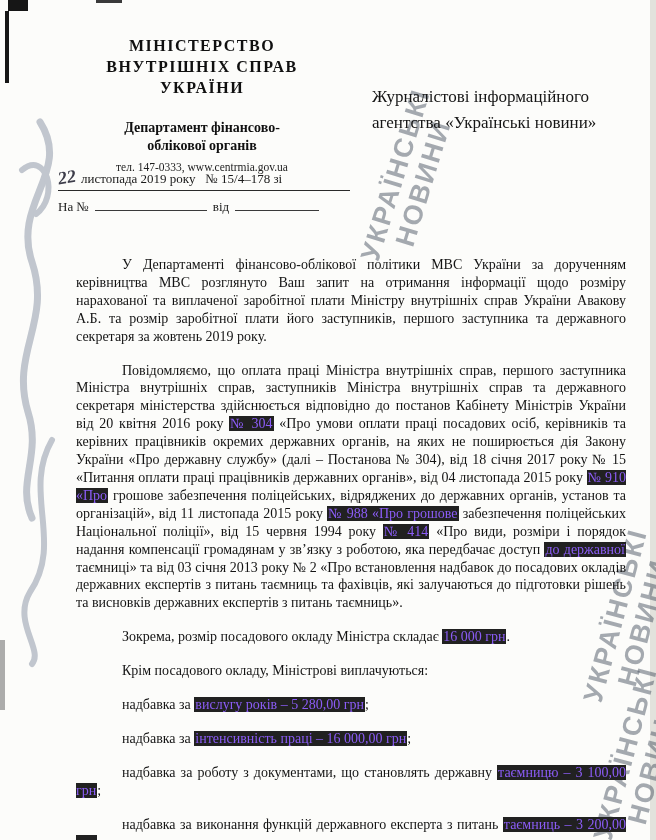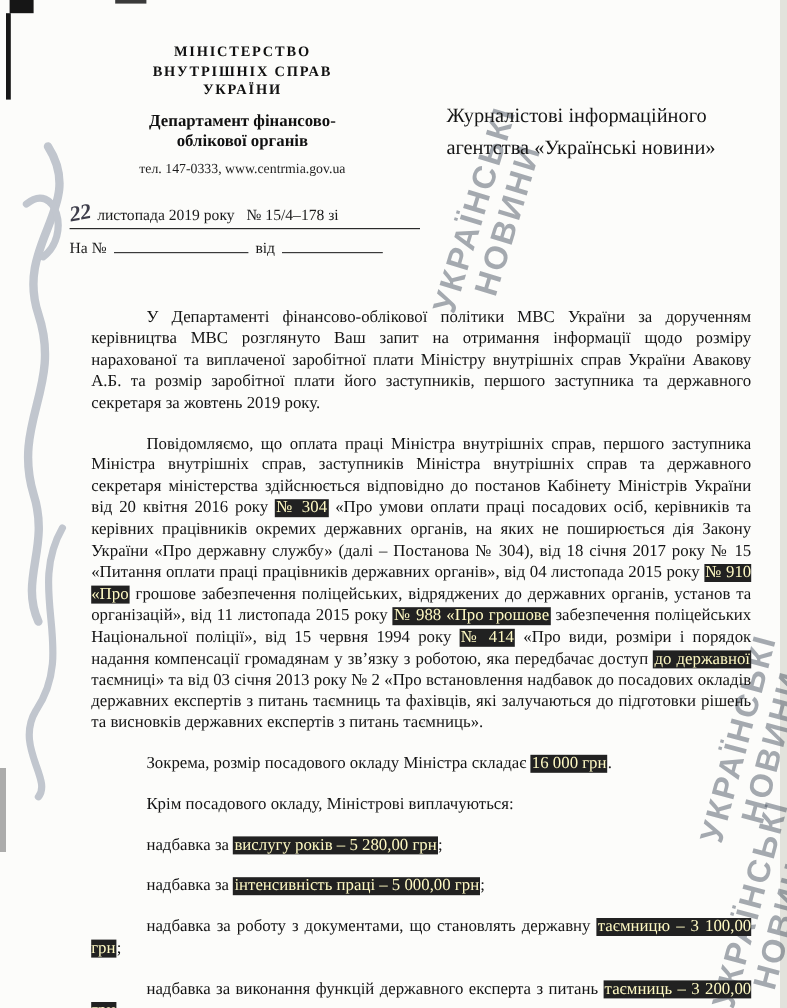--- a/index.html
+++ b/index.html
@@ -13,43 +13,43 @@
 
   
   .art { position:absolute; background:#161616; }
   .art.a1 { left:8px;  top:0;     width:20px; height:11px; }
   .art.a2 { left:5px;  top:11px;  width:4px;  height:72px; }
   .art.a3 { left:96px; top:0;     width:26px; height:3px; background:#3a3a3a; }
   .art.a4 { left:0;    top:640px; width:5px;  height:70px; background:#6a6a6a; opacity:.55; }
 
   
   .letterhead { position:absolute; left:58px; top:36px; width:288px; text-align:center; color:#101010; }
-  .ministry  { font-size:12px; font-weight:bold; letter-spacing:1.5px; line-height:1.3; }
-  .dept      { font-size:14px; font-weight:bold; line-height:1.25; margin-top:10px; }
+  .ministry  { font-size:16px; font-weight:bold; letter-spacing:1.5px; line-height:1.3; }
+  .dept      { font-size:14px; font-weight:bold; line-height:1.25; margin-top:21px; }
   .addr      { font-size:11.5px; line-height:1.35; margin-top:6px; color:#1c1c1c; }
 
   
   .dateblock { position:absolute; left:58px; top:167px; width:292px; font-size:13px; color:#1a1a1a; }
   .date-line { border-bottom:1.5px solid #2a2a2a; padding-bottom:2px; white-space:nowrap; }
   .hand-day  { display:inline-block; font-size:18px; font-style:italic; font-weight:bold;
                color:#3d3d4a; transform:rotate(-10deg); margin-right:5px; }
   .doc-number{ margin-left:10px;text-align:center; }
   .ref-line  { margin-top:7px; white-space:nowrap; }
   .blank     { display:inline-block; border-bottom:1px solid #3a3a3a; height:12px; vertical-align:baseline; }
   .blank.b1  { width:112px; margin:0 6px; }
   .blank.b2  { width:84px;  margin-left:6px; }
 
   
   .recipient { position:absolute; left:372px; top:84px; width:252px; font-size:17px; line-height:1.55; color:#151515; }
 
   
   .bodytext { position:absolute; left:60px; top:240px; width:582px; font-size:14px;
               line-height:17.9px; text-align:justify; }
   .bodytext p { margin:16px; text-indent:46px; }
-  .hl { background:#212121; color:#fef9c3; padding:0 1px; }
+  .hl { background:#212121; color:#8b5cf6; padding:0 1px; }
 
   
   .wm { position:absolute; width:230px; text-align:center; pointer-events:none;
         color:rgba(62,72,88,.46); font-family:"Liberation Sans","DejaVu Sans",sans-serif;
         font-weight:bold; letter-spacing:2px; line-height:1.08; }
   .wm div { font-size:27px; }
   .wm.wm1 { left:295px; top:150px; transform:rotate(-73deg); }
   .wm.wm2 { left:515px; top:590px; transform:rotate(-75deg); }
   .wm.wm3 { left:525px; top:728px; transform:rotate(-75deg); }
 
@@ -115,19 +115,19 @@
     <div>Журналістові інформаційного</div>
     <div>агентства «Українські новини»</div>
   </div>
 
   <div class="bodytext">
     <p><span>У Департаменті фінансово-облікової політики МВС України за дорученням керівництва МВС розглянуто Ваш запит на отримання інформації щодо розміру нарахованої та виплаченої заробітної плати Міністру внутрішніх справ України Авакову А.Б. та розмір заробітної плати його заступників, першого заступника та державного секретаря за жовтень 2019 року.</span></p>
     <p><span>Повідомляємо, що оплата праці Міністра внутрішніх справ, першого заступника Міністра внутрішніх справ, заступників Міністра внутрішніх справ та державного секретаря міністерства здійснюється відповідно до постанов Кабінету Міністрів України від 20 квітня 2016 року </span><span class="hl">№ 304</span><span> «Про умови оплати праці посадових осіб, керівників та керівних працівників окремих державних органів, на яких не поширюється дія Закону України «Про державну службу» (далі – Постанова № 304), від 18 січня 2017 року № 15 «Питання оплати праці працівників державних органів», від 04 листопада 2015 року </span><span class="hl">№ 910 «Про</span><span> грошове забезпечення поліцейських, відряджених до державних органів, установ та організацій», від 11 листопада 2015 року </span><span class="hl">№ 988 «Про грошове</span><span> забезпечення поліцейських Національної поліції», від 15 червня 1994 року </span><span class="hl">№ 414</span><span> «Про види, розміри і порядок надання компенсації громадянам у зв’язку з роботою, яка передбачає доступ </span><span class="hl">до державної</span><span> таємниці» та від 03 січня 2013 року № 2 «Про встановлення надбавок до посадових окладів державних експертів з питань таємниць та фахівців, які залучаються до підготовки рішень та висновків державних експертів з питань таємниць».</span></p>
     <p><span>Зокрема, розмір посадового окладу Міністра складає </span><span class="hl">16 000 грн</span><span>.</span></p>
     <p><span>Крім посадового окладу, Міністрові виплачуються:</span></p>
     <p><span>надбавка за </span><span class="hl">вислугу років – 5 280,00 грн</span><span>;</span></p>
-    <p><span>надбавка за </span><span class="hl">інтенсивність праці – 5 000,00 грн</span><span>;</span></p>
+    <p><span>надбавка за </span><span class="hl">інтенсивність праці – 16 000,00 грн</span><span>;</span></p>
     <p><span>надбавка за роботу з документами, що становлять державну </span><span class="hl">таємницю – 3 100,00 грн</span><span>;</span></p>
     <p><span>надбавка за виконання функцій державного експерта з питань </span><span class="hl">таємниць – 3 200,00 грн</span><span>.</span></p>
     <p><span>Щомісячна премія встановлюється за погодженням з віце-прем’єр-міністром України відповідно до </span><span class="hl">абзацу 4</span><span> пункту 4 Постанови № 304 за особистий внесок в загальний результат роботи.</span></p>
   </div>
 
 </div>
 
 </body></html>

